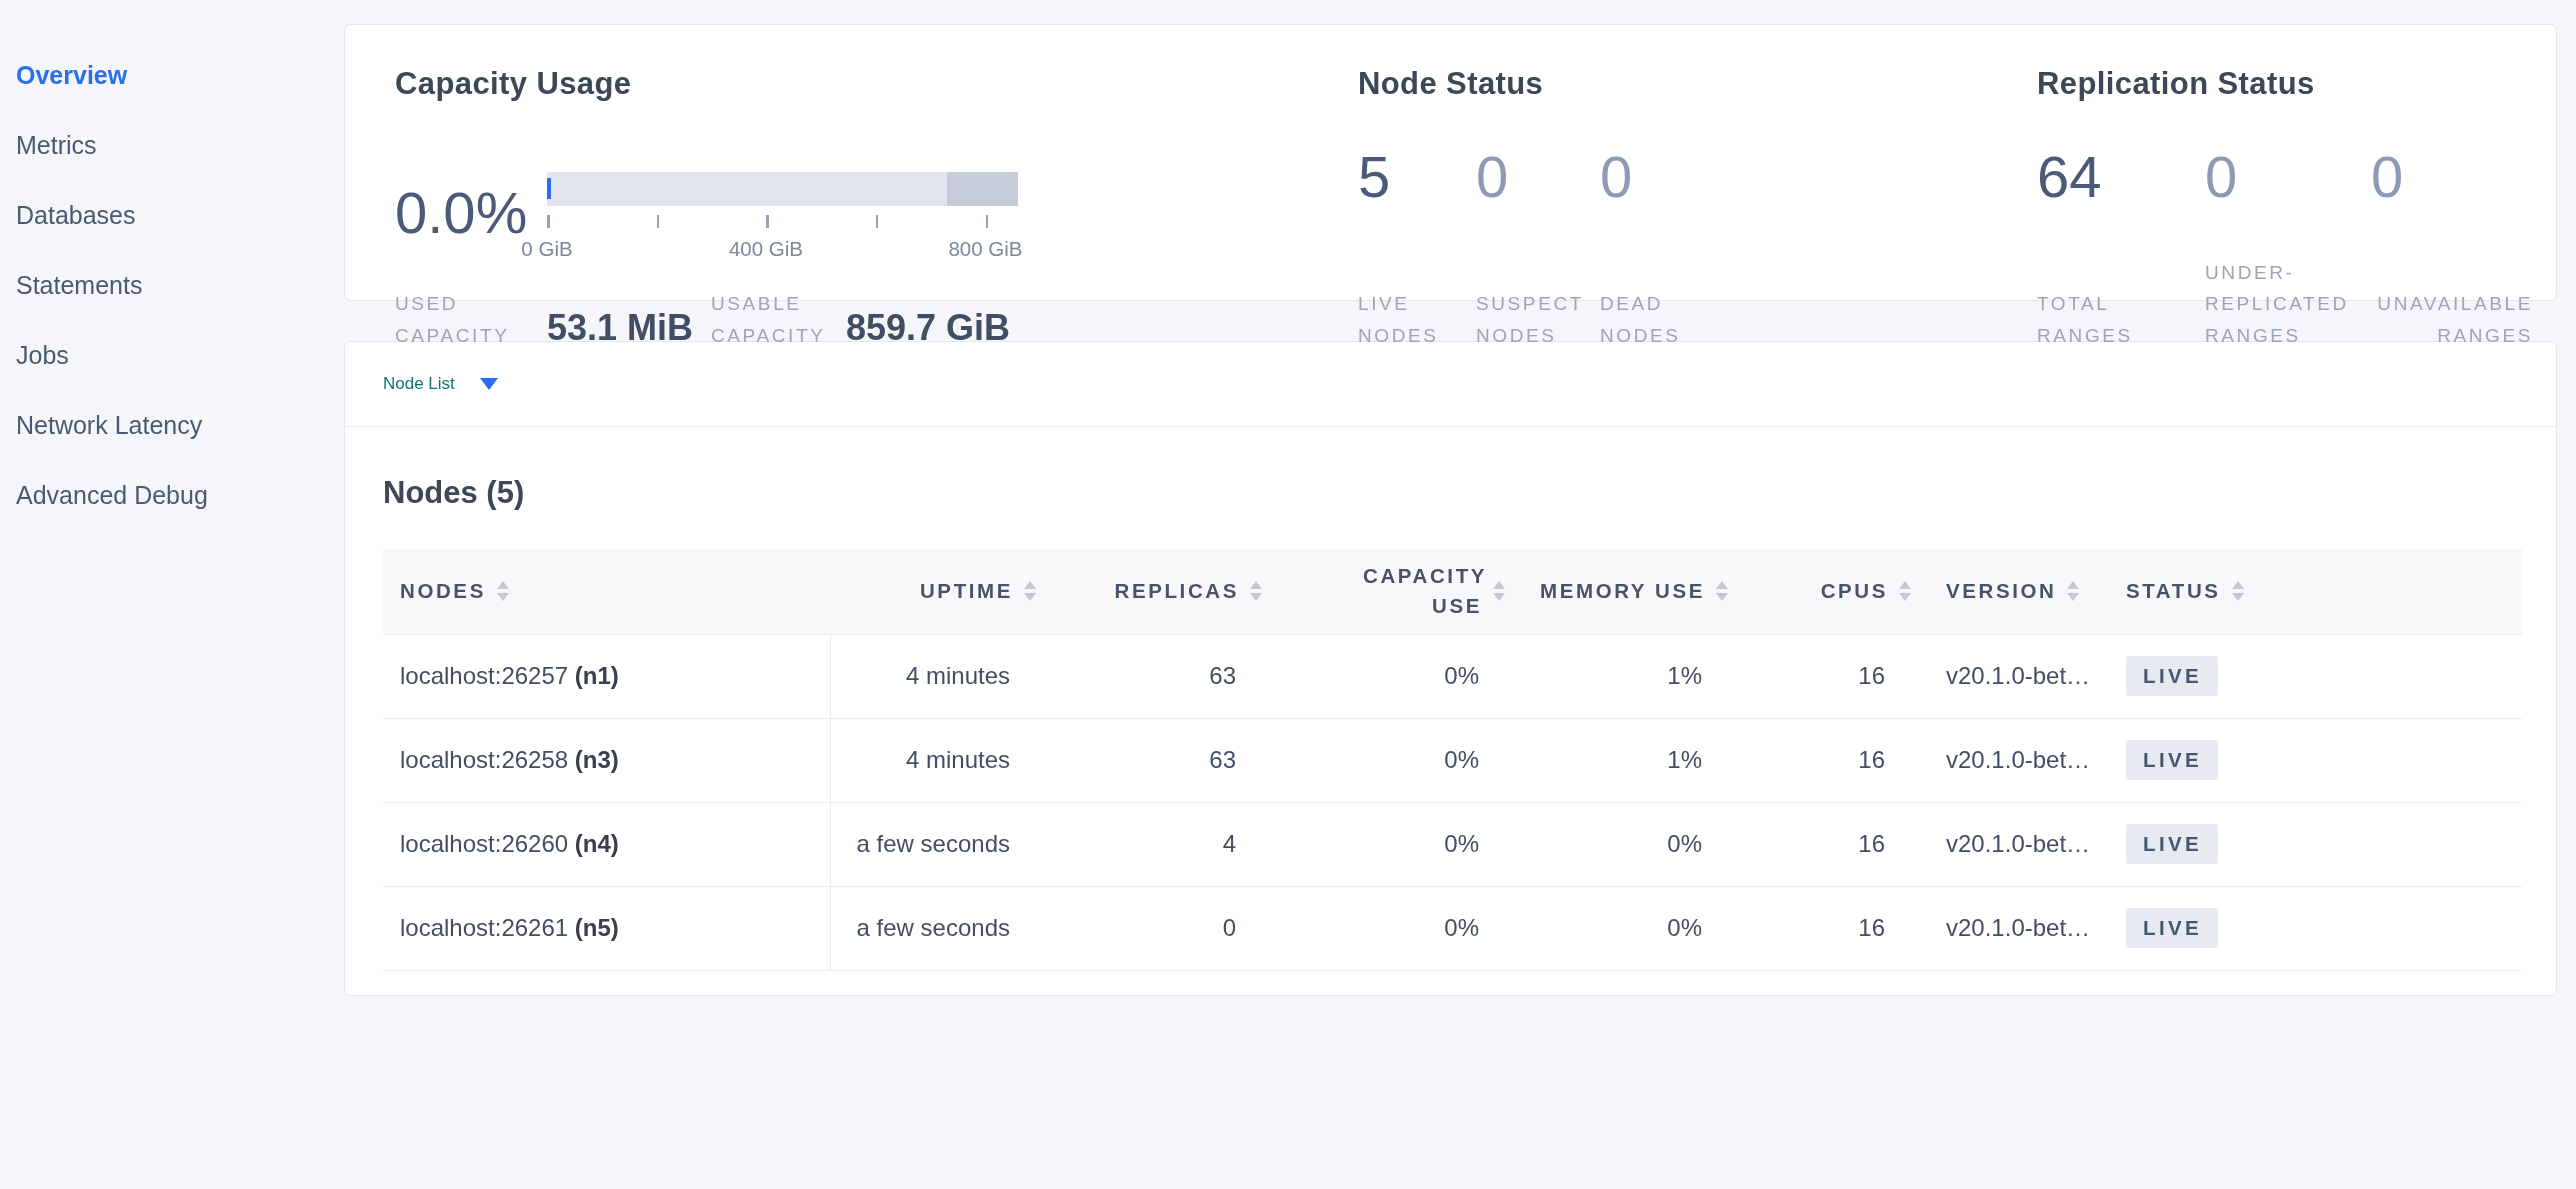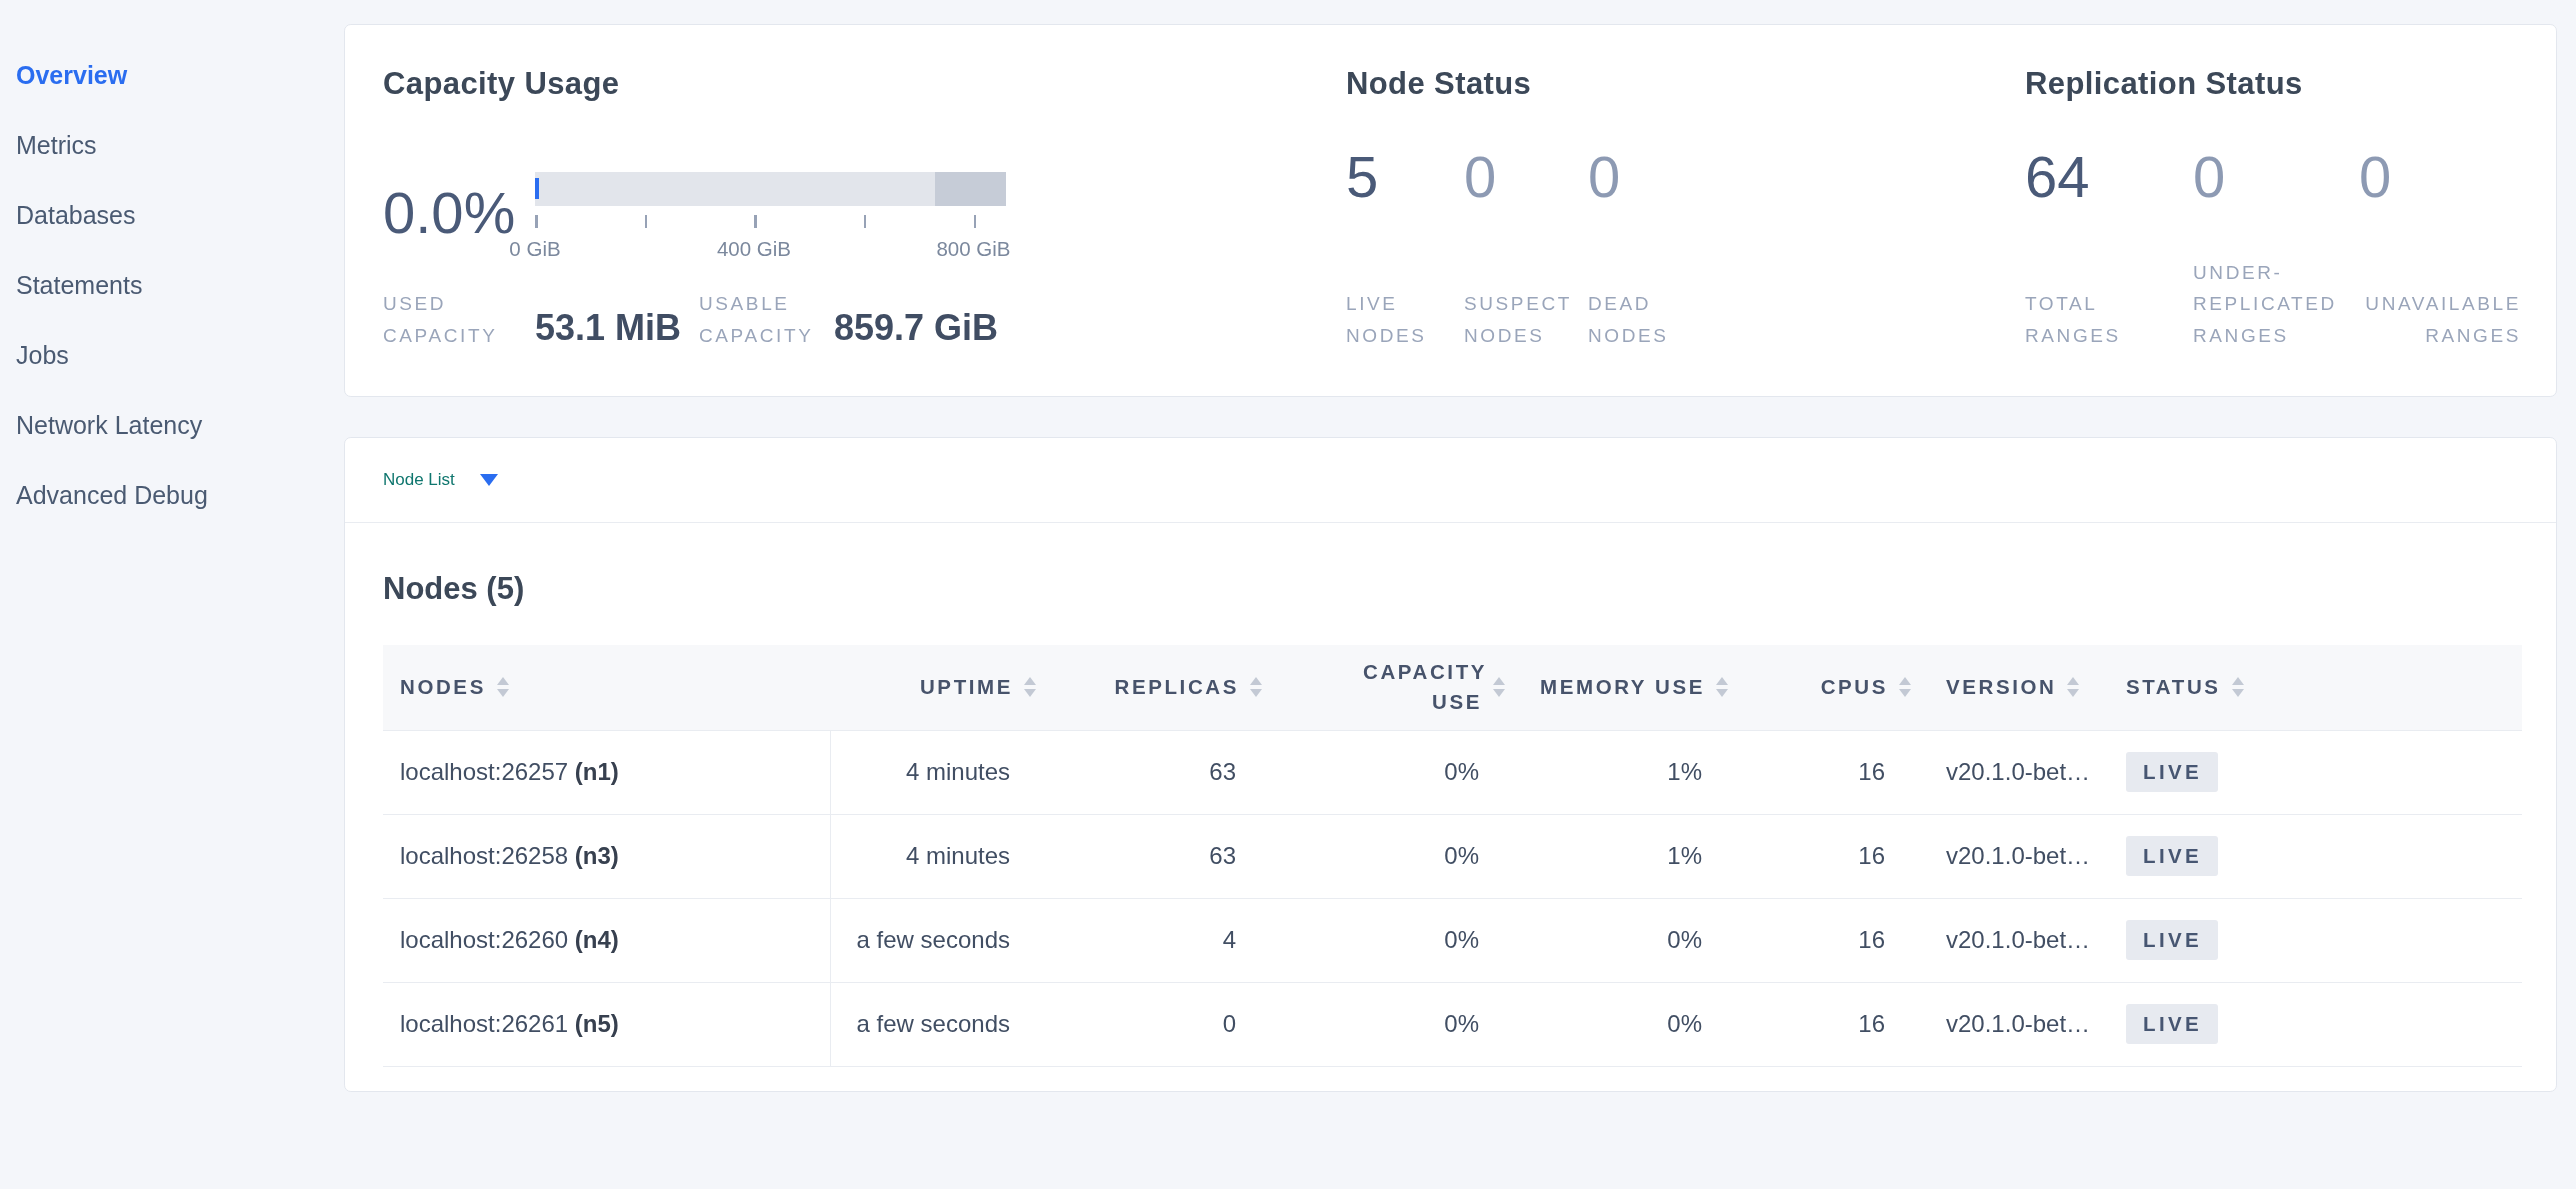--- a/index.html
+++ b/index.html
@@ -23,21 +23,21 @@
 
   
   .main { position:absolute; left:344px; top:0; width:2213px; }
   .card {
     background:#ffffff;
     border:1.7px solid #e3e7ee;
     border-radius:6.8px;
   }
 
   
-  .card-summary { margin-top:24px; height:373px; display:flex; }
+  .card-summary { margin-top:24px; height:277px; display:flex;padding-left:12px; }
   .sec { padding-top:41px; }
   .sec-capacity { width:1001px; padding-left:38px; }
   .sec-nodes    { width:679px; }
   .sec-repl     { flex:1; }
   .sec-title { font-size:31px; font-weight:bold; color:#3c4858; letter-spacing:0.4px; }
 
   .sec-zone { margin-top:46px; height:203px; display:flex; flex-direction:column; }
 
   
   .cap-row { display:flex; }

